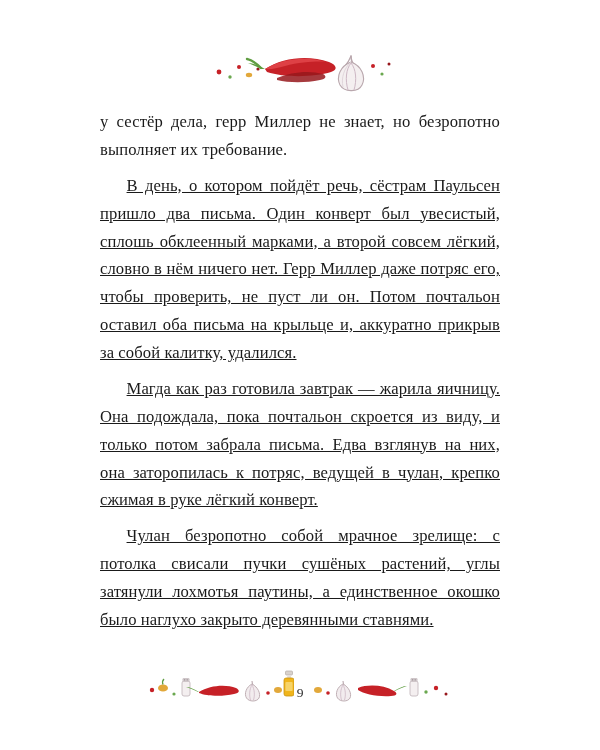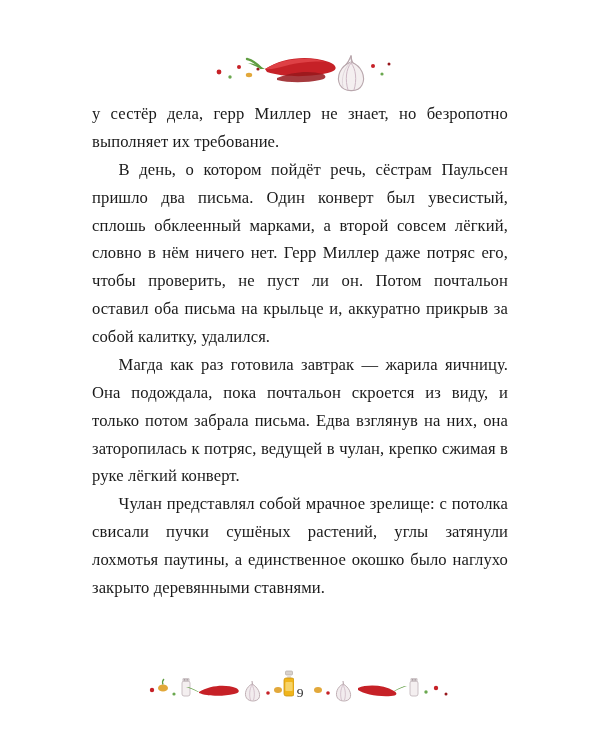--- a/index.html
+++ b/index.html
@@ -37,24 +37,25 @@
   
   .body-text {
     font-size: 16.6px;
     line-height: 1.68;
     text-align: justify;
     text-justify: inter-word;
     letter-spacing: 0.1px;
     hyphens: manual;
   }
   .body-text p {
-    margin: 0;
+    margin: 8px;
   }
   .body-text p.indent {
     text-indent: 1.6em;
+    text-decoration: underline;
   }
 
   
   .footer {
     position: absolute;
     left: 0;
     right: 0;
     bottom: 44px;
     display: flex;
     align-items: center;
@@ -109,21 +110,21 @@
       <circle cx="168" cy="30" r="2.0" fill="#c62127"></circle>
       <circle cx="177" cy="38" r="1.6" fill="#6aa84f"></circle>
       <circle cx="184" cy="28" r="1.5" fill="#97171c"></circle>
     </svg>
   </div>
 
   <div class="body-text">
     <p>у сестёр дела, герр Миллер не знает, но безропотно выполняет их требование.</p>
     <p class="indent">В день, о котором пойдёт речь, сёстрам Паульсен пришло два письма. Один конверт был увесистый, сплошь обклеенный марками, а второй совсем лёгкий, словно в нём ничего нет. Герр Миллер даже потряс его, чтобы проверить, не пуст ли он. Потом почтальон оставил оба письма на крыльце и, аккуратно прикрыв за собой калитку, удалился.</p>
     <p class="indent">Магда как раз готовила завтрак — жарила яичницу. Она подождала, пока почтальон скроется из виду, и только потом забрала письма. Едва взглянув на них, она заторопилась к потряс, ведущей в чулан, крепко сжимая в руке лёгкий конверт.</p>
-    <p class="indent">Чулан представлял собой мрачное зрелище: с потолка свисали пучки сушёных растений, углы затянули лохмотья паутины, а единственное окошко было наглухо закрыто деревянными ставнями.</p>
+    <p class="indent">Чулан безропотно собой мрачное зрелище: с потолка свисали пучки сушёных растений, углы затянули лохмотья паутины, а единственное окошко было наглухо закрыто деревянными ставнями.</p>
   </div>
 
   <div class="footer">
     <div class="footer-inner">
 
       <svg width="150" height="40" viewBox="0 0 150 40">
         <circle cx="8" cy="24" r="2.2" fill="#c62127"></circle>
         <ellipse cx="19" cy="22" rx="5" ry="3.6" fill="#e2a83a"></ellipse>
         <path d="M19 18.5 C18 16, 19 14, 20 13" stroke="#5f9d41" stroke-width="1.3" fill="none"></path>
         <circle cx="30" cy="28" r="1.6" fill="#6aa84f"></circle>

